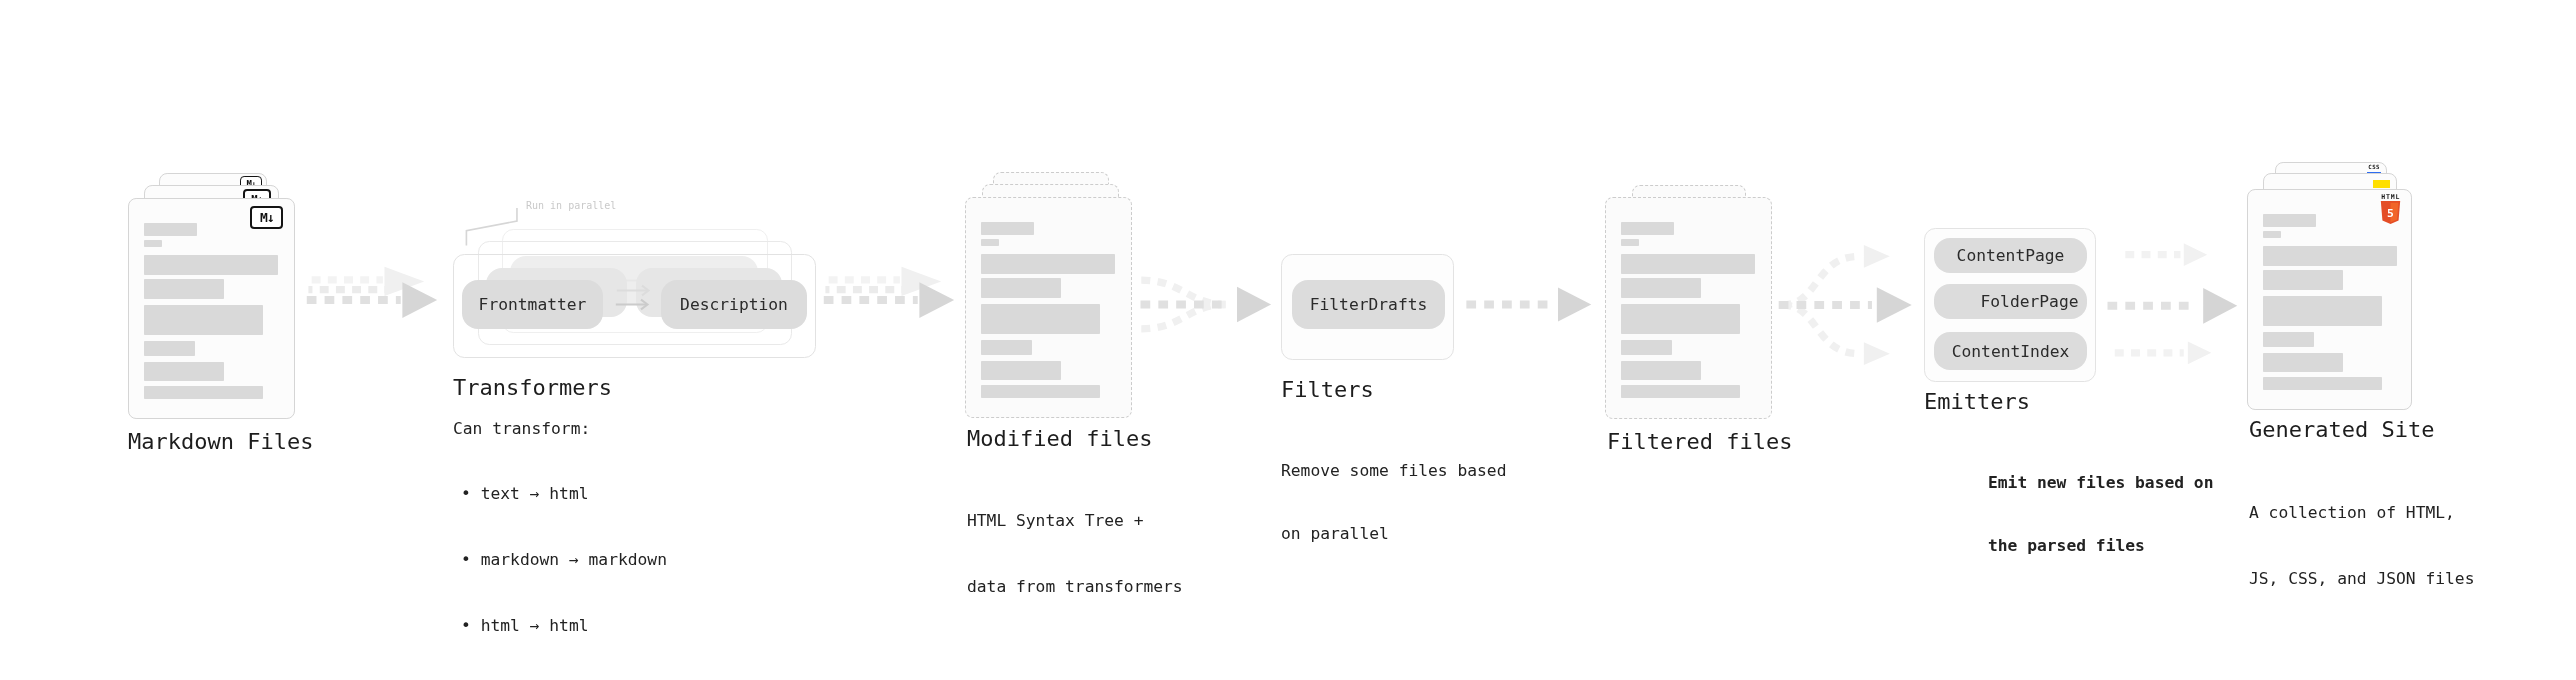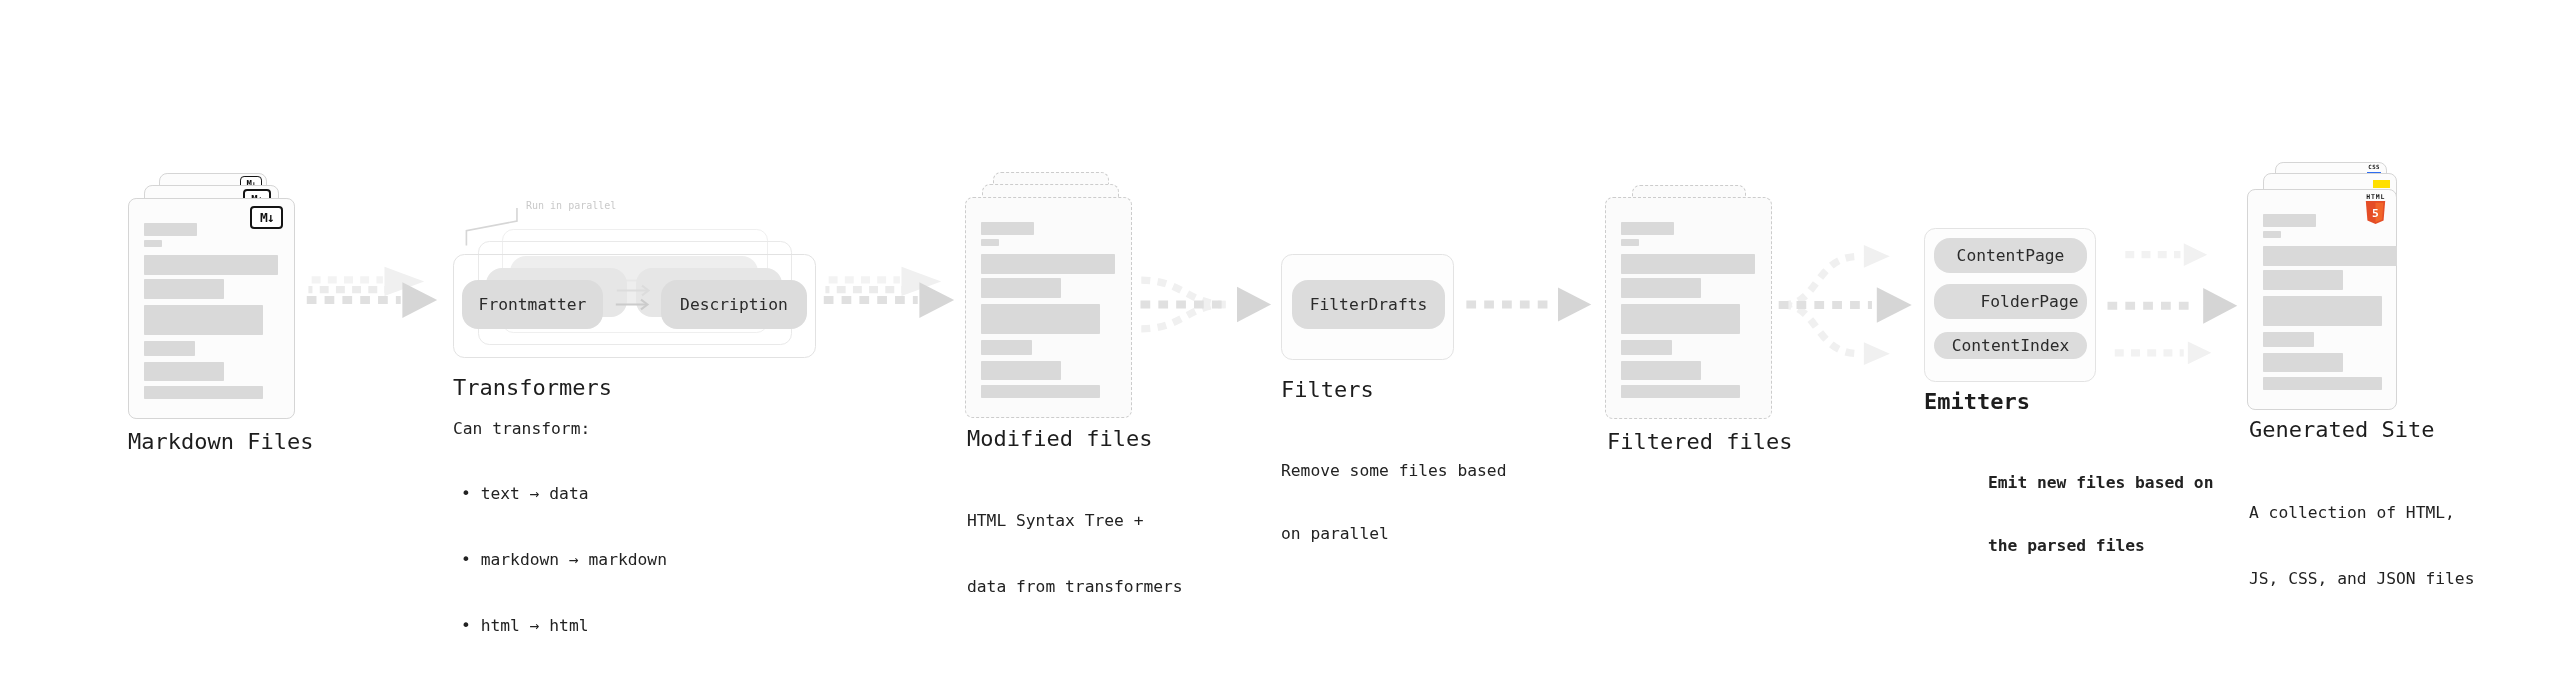--- a/index.html
+++ b/index.html
@@ -117,21 +117,21 @@
     </svg>
 
     <svg class="flow" style="left:455px;top:203px;" width="75" height="49" viewBox="0 0 92 60">
       <polyline points="76,6 76,22 14,34 14,52" fill="none" stroke="#d6d6d6" stroke-width="2"></polyline>
     </svg>
     <div class="parallel-note" style="left:526px;top:200px;">Run in parallel</div>
 
     <div class="stage-label" style="left:453px;top:375px;">Transformers</div>
     <div class="caption" style="left:453px;top:418px;">Can transform:</div>
     <div class="caption bullets" style="left:453px;top:439px;">
-      <div class="bullet">text → data</div>
+      <div class="bullet">text → html</div>
       <div class="bullet">markdown → markdown</div>
       <div class="bullet">html → html</div>
     </div>
   </div>
 
   <svg class="flow" style="left:822px;top:262px;" width="138" height="81" viewBox="0 0 170 100">
     <line x1="8" y1="22" x2="96" y2="22" stroke="#f3f3f3" stroke-width="9" stroke-dasharray="11 9"></line>
     <line x1="4" y1="34" x2="100" y2="34" stroke="#ebebeb" stroke-width="9" stroke-dasharray="11 9" stroke-dashoffset="6"></line>
     <line x1="2" y1="47" x2="118" y2="47" stroke="#e0e0e0" stroke-width="10" stroke-dasharray="12 10"></line>
     <polygon points="98,6 98,42 147,24" fill="#f0f0f0"></polygon>
@@ -205,22 +205,22 @@
     <line x1="3" y1="90" x2="118" y2="90" stroke="#e0e0e0" stroke-width="10" stroke-dasharray="12 10"></line>
     <polygon points="108,16 108,44 140,30" fill="#f0f0f0"></polygon>
     <polygon points="108,136 108,164 140,150" fill="#f0f0f0"></polygon>
     <polygon points="124,68 124,112 167,90" fill="#d6d6d6"></polygon>
   </svg>
 
   <div>
     <div class="outline-box panel" style="left:1924px;top:228px;width:172px;height:154px;"></div>
     <div class="pill" style="left:1934px;top:238px;width:153px;height:35px;">ContentPage</div>
     <div class="pill" style="left:1934px;top:284px;width:153px;height:35px;padding-left:38px;">FolderPage</div>
-    <div class="pill" style="left:1934px;top:332px;width:153px;height:27px;">ContentIndex</div>
-    <div class="stage-label" style="left:1924px;top:389px;font-weight:bold;">Emitters</div>
+    <div class="pill" style="left:1934px;top:332px;width:153px;height:38px;">ContentIndex</div>
+    <div class="stage-label" style="left:1924px;top:389px;">Emitters</div>
     <div class="caption lh26" style="left:1988px;top:430px;font-weight:bold;">
       <div>Emit new files based on</div>
       <div>the parsed files</div>
     </div>
   </div>
 
   <svg class="flow" style="left:2105px;top:232px;" width="138" height="146" viewBox="0 0 170 180">
     <line x1="25" y1="28" x2="93" y2="28" stroke="#f2f2f2" stroke-width="9" stroke-dasharray="11 9"></line>
     <polygon points="97,14 97,42 126,28" fill="#f1f1f1"></polygon>
     <line x1="3" y1="91" x2="112" y2="91" stroke="#e1e1e1" stroke-width="10" stroke-dasharray="12 10"></line>
@@ -232,21 +232,21 @@
   <div>
     <div class="doc-card solid" style="left:2275px;top:162px;width:112px;">
       <div class="file-logo" style="right:4.9px;top:2.4px;">
         <div class="css-word">CSS</div>
         <div class="css-bar"></div>
       </div>
     </div>
     <div class="doc-card solid" style="left:2263px;top:173px;width:134px;">
       <div class="js-badge" style="right:6.5px;top:5.7px;"></div>
     </div>
-    <div class="doc-card solid" style="left:2247px;top:189px;width:150px;">
+    <div class="doc-card solid" style="left:2247px;top:189px;width:165px;">
       <div class="file-logo" style="right:9.8px;top:4.1px;">
         <div class="html5-word">HTML</div>
         <svg width="21" height="23.6" viewBox="0 0 26 29">
           <polygon points="1,0 25,0 23,24 13,28.5 3,24" fill="#e44d26"></polygon>
           <polygon points="13,2.2 22.8,2.2 21.2,22.7 13,26.2" fill="#f16529"></polygon>
           <text x="13" y="19.5" text-anchor="middle" font-size="14" font-weight="bold" fill="#ffffff" font-family="DejaVu Sans Mono, Liberation Mono, monospace">5</text>
         </svg>
       </div>
       <div class="doc-lines">
         <div class="ph ph1"></div>

